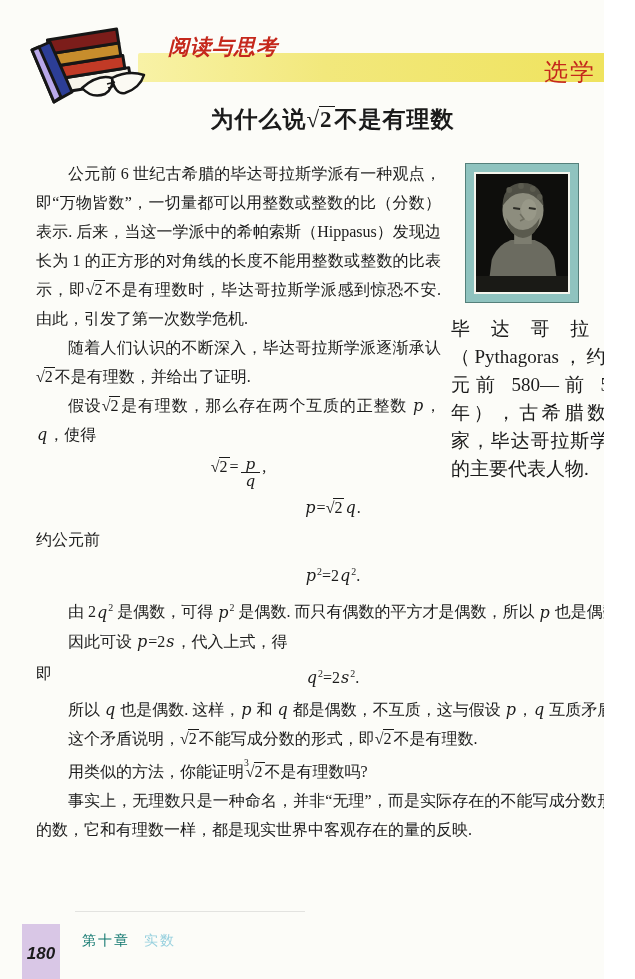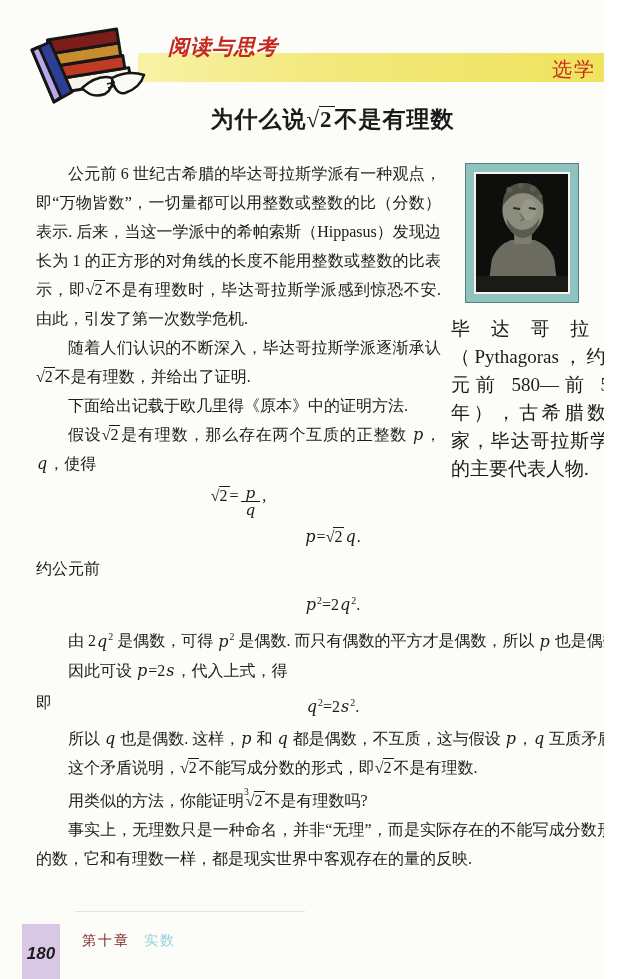--- a/index.html
+++ b/index.html
@@ -15,21 +15,21 @@
     background:linear-gradient(90deg,#f8f2a6 0%,#f2e87c 40%,#efe35e 100%);
     border-radius:2px 0 0 2px;
   }
   .section-label {
     position:absolute; left:168px; top:33px;
     font-size:21px; font-weight:bold; font-style:italic;
     color:#c5281c; letter-spacing:1px;
   }
   .elective-label {
     position:absolute; right:8px; top:56px;
-    font-size:20px; color:#c5281c; letter-spacing:2px;
+    font-size:24px; color:#c5281c; letter-spacing:2px;
   }
   .books-icon { position:absolute; left:10px; top:24px; z-index:2; }
   
   .content { position:absolute; left:36px; top:104px; width:593px; }
   .page-title {
     margin:0 0 24px 0; text-align:center;
     font-size:23px; font-weight:600; letter-spacing:1px;
   }
   .body-text { font-size:16px; line-height:29px; text-align:justify; }
   .body-p { margin:0; text-indent:2em; }
@@ -63,21 +63,21 @@
   .footer-rule { position:absolute; left:75px; top:911px; width:230px; height:1px; background:#e3e3e0; }
   .page-num-block {
     position:absolute; left:22px; top:924px; width:38px; height:55px;
     background:#d9c7e6;
   }
   .page-num {
     text-align:center; font-weight:bold; font-style:italic; font-size:17px;
     padding-top:20px; font-family:"Liberation Sans","DejaVu Sans",sans-serif;
   }
   .chapter-line { position:absolute; left:82px; top:932px; font-size:14px; letter-spacing:2px; }
-  .chapter-label { color:#7f1d1d; }
+  .chapter-label { color:#0f766e; }
   .chapter-title { color:#97d0de; margin-left:14px; }
 </style>
 </head>
 <body>
 
 <div class="page">
 
   <div class="band"></div>
   <div class="books-icon">
     <svg width="138" height="86" viewBox="0 0 138 86">
@@ -124,21 +124,20 @@
               <path d="M45,40 l4,5 l-4,2" stroke="#6e6e60" stroke-width="1.5" fill="none"></path>
               <rect x="0" y="102" width="94" height="16" fill="#1a1a16"></rect>
             </svg>
           </div>
         </div>
         <div class="figure-caption">毕达哥拉斯（Pythagoras，约公元前 580—前 500 年），古希腊数学家，毕达哥拉斯学派的主要代表人物.</div>
       </div>
 
     <p class="body-p">公元前 6 世纪古希腊的毕达哥拉斯学派有一种观点，即“万物皆数”，一切量都可以用整数或整数的比（分数）表示. 后来，当这一学派中的希帕索斯（Hippasus）发现边长为 1 的正方形的对角线的长度不能用整数或整数的比表示，即<span class="sqrt"><span class="rad-sign">√</span><span class="radicand">2</span></span>不是有理数时，毕达哥拉斯学派感到惊恐不安. 由此，引发了第一次数学危机.</p>
         <p class="body-p">随着人们认识的不断深入，毕达哥拉斯学派逐渐承认<span class="sqrt"><span class="rad-sign">√</span><span class="radicand">2</span></span>不是有理数，并给出了证明.</p>
-        <p class="body-p">下面给出记载于欧几里得《原本》中的证明方法.</p>
         <p class="body-p">假设<span class="sqrt"><span class="rad-sign">√</span><span class="radicand">2</span></span>是有理数，那么存在两个互质的正整数 <i class="var">p</i>，<i class="var">q</i>，使得</p>
         <div class="formula-row"><span class="formula"><span class="sqrt"><span class="rad-sign">√</span><span class="radicand">2</span></span>=<span class="frac"><span class="num"><i class="var">p</i></span><span class="den"><i class="var">q</i></span></span>,</span></div>
         <div class="formula-row"><span class="formula"><i class="var">p</i>=<span class="sqrt"><span class="rad-sign">√</span><span class="radicand">2</span></span><i class="var">q</i>.</span></div>
         <p class="body-p noindent">约公元前</p>
         <div class="formula-row"><span class="formula"><i class="var">p</i><sup>2</sup>=2<i class="var">q</i><sup>2</sup>.</span></div>
         <p class="body-p">由 2<i class="var">q</i><sup>2</sup> 是偶数，可得 <i class="var">p</i><sup>2</sup> 是偶数. 而只有偶数的平方才是偶数，所以 <i class="var">p</i> 也是偶数.</p>
         <p class="body-p">因此可设 <i class="var">p</i>=2<i class="var">s</i>，代入上式，得</p>
         <div class="formula-row"><span class="formula-label">即</span><span class="formula"><i class="var">q</i><sup>2</sup>=2<i class="var">s</i><sup>2</sup>.</span></div>
         <p class="body-p">所以 <i class="var">q</i> 也是偶数. 这样，<i class="var">p</i> 和 <i class="var">q</i> 都是偶数，不互质，这与假设 <i class="var">p</i>，<i class="var">q</i> 互质矛盾.</p>
         <p class="body-p">这个矛盾说明，<span class="sqrt"><span class="rad-sign">√</span><span class="radicand">2</span></span>不能写成分数的形式，即<span class="sqrt"><span class="rad-sign">√</span><span class="radicand">2</span></span>不是有理数.</p>

